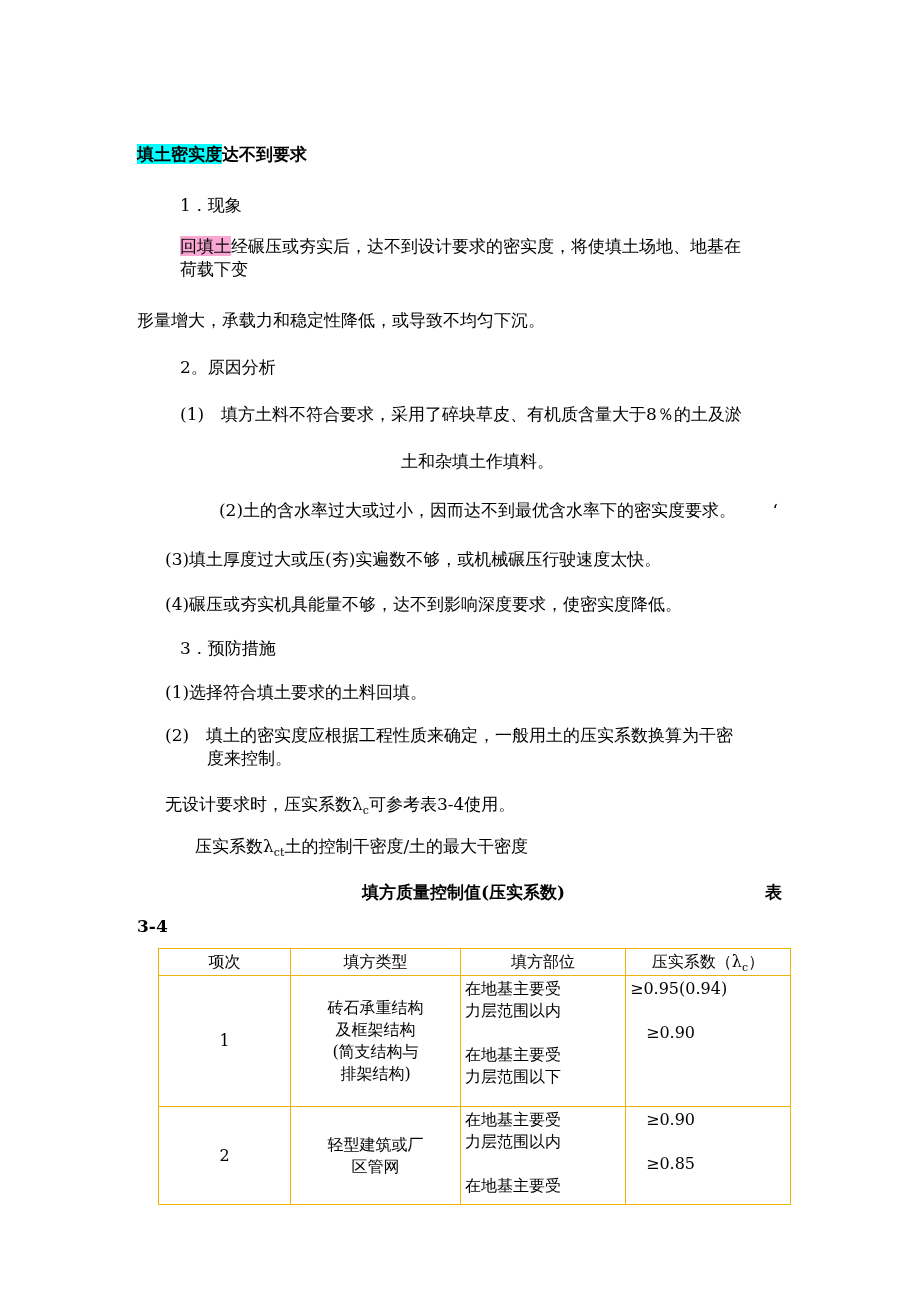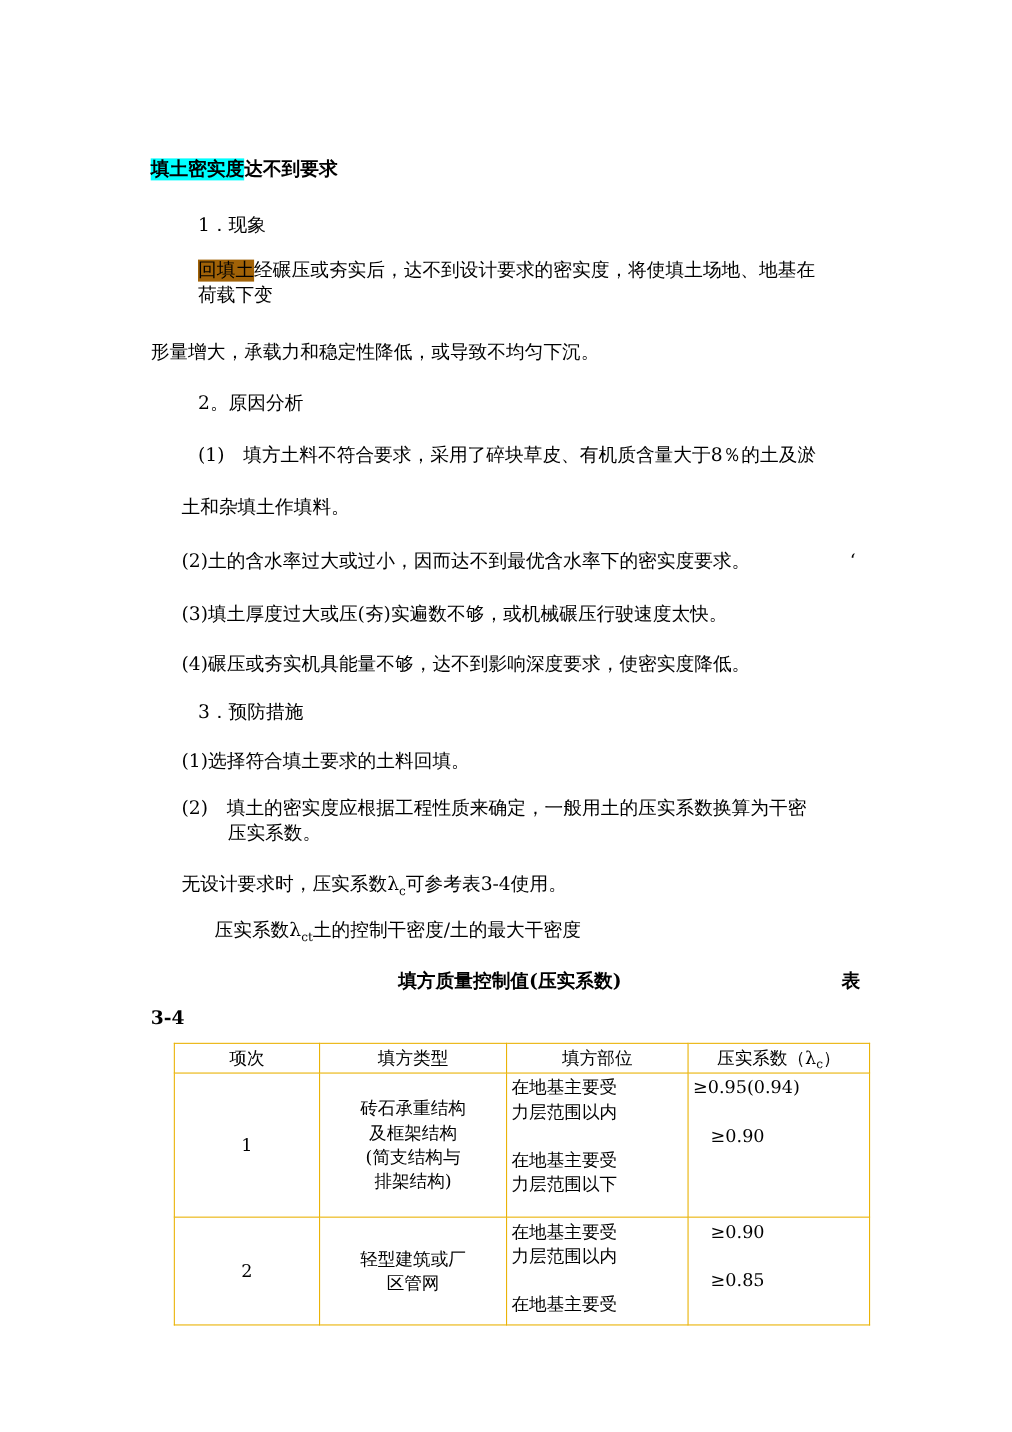--- a/index.html
+++ b/index.html
@@ -12,27 +12,27 @@
     font-family: "DejaVu Serif", "Liberation Serif", serif;
     font-size: 17px;
     line-height: 23px;
     overflow: hidden;
     margin-top: 36px;
   }
   .content { padding: 107px 130px 0 137px; position: relative; }
   .para { margin: 0; position: relative; }
   .bold { font-weight: bold; }
   .hl-cyan { background: #00ffff; }
-  .hl-yellow { background: #a16207; }
+  .hl-yellow { background: #f9a8d4; }
   .ind-a { padding-left: 43px; }   
   .ind-b { padding-left: 28px; }   
   .ind-c { padding-left: 70px; }   
   .ind-f { padding-left: 58px; }   
   .mb28 { margin-bottom: 28px; }
-  .mb26 { margin-bottom: 26px; }
+  .mb26 { margin-bottom: 26px; text-align: center; }
   .mb24 { margin-bottom: 24px; }
   .mb23 { margin-bottom: 23px; }
   .mb22 { margin-bottom: 22px; }
   .mb21 { margin-bottom: 21px; }
   .mb20 { margin-bottom: 20px; }
   .mb19 { margin-bottom: 19px; }
   .mb18 { margin-bottom: 18px; }
   .mb11 { margin-bottom: 11px; }
   .mb10 { margin-bottom: 10px; }
   sub.small { font-size: 11px; line-height: 0; }
@@ -91,21 +91,21 @@
     <p class="para ind-b mb22">(3)填土厚度过大或压(夯)实遍数不够，或机械碾压行驶速度太快。</p>
 
     <p class="para ind-b mb21">(4)碾压或夯实机具能量不够，达不到影响深度要求，使密实度降低。</p>
 
     <p class="para ind-a mb21">3．预防措施</p>
 
     <p class="para ind-b mb20">(1)选择符合填土要求的土料回填。</p>
 
     <div class="para mb23">
       <div class="ind-b">(2)　填土的密实度应根据工程性质来确定，一般用土的压实系数换算为干密</div>
-      <div class="ind-c">压实系数。</div>
+      <div class="ind-c">度来控制。</div>
     </div>
 
     <p class="para ind-b mb19"><span>无设计要求时，压实系数λ</span><sub class="small">c</sub><span>可参考表3-4使用。</span></p>
 
     <p class="para ind-f mb23"><span>压实系数λ</span><sub class="small">ct</sub><span>土的控制干密度/土的最大干密度</span></p>
 
     <div class="para caption-row bold mb11">
       <span>填方质量控制值(压实系数)</span>
       <span class="caption-side">表</span>
     </div>

